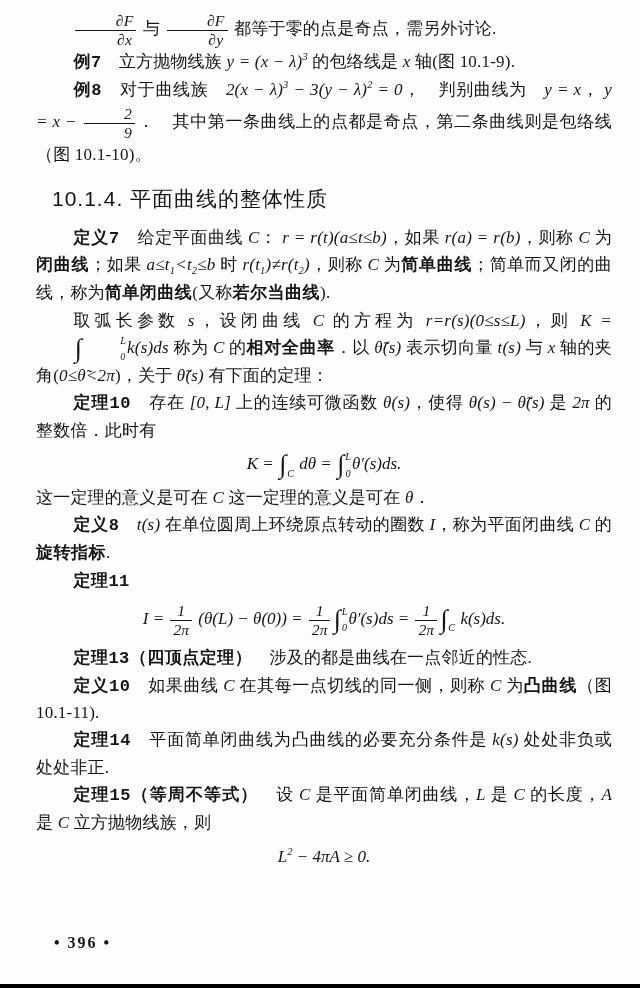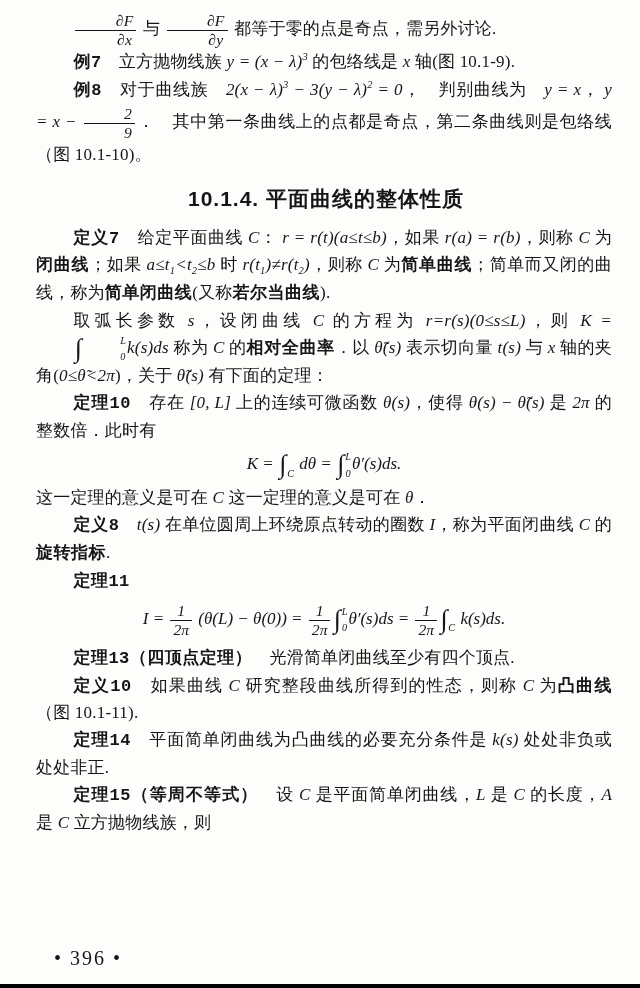--- a/index.html
+++ b/index.html
@@ -19,25 +19,24 @@
   }
   .para{
     margin:0;
     line-height:1.58;
     text-align:justify;
     letter-spacing:0.2px;
   }
   .indent{text-indent:2.2em;}
   .section{
     font-family:"Liberation Sans","DejaVu Sans",sans-serif;
-    font-weight:bold;
+    font-weight:normal;
     font-size:21px;
-    margin:16px 0 12px 4px;
+    margin:16px 0 12px 16px;
     letter-spacing:1px;
-    text-align:center;
   }
   .formula{
     margin:6px 0;
     line-height:1.7;
     text-align:center;
   }
   .bold{
     font-weight:bold;
     font-family:Liberation Mono, monospace;
     letter-spacing:0.5px;
@@ -74,23 +73,23 @@
     line-height:1;
     height:2.6em;
     font-style:italic;
     padding-left:1px;
   }
   .isup{display:block;}
   .isub{display:block;}
   .page-number{
     position:absolute;
     left:54px;
-    bottom:18px;
-    font-weight:normal;
-    font-size:20px;
+    bottom:36px;
+    font-weight:bold;
+    font-size:16px;
     letter-spacing:2px;
   }
   .bottom-edge{
     position:absolute;
     left:0;right:0;bottom:0;
     height:4px;
     background:#000;
   }
 </style>
 </head>
@@ -133,20 +132,21 @@
             <span class="isup">L</span>
             <span class="isub">0</span>
           </span>
         </span><span class="m">θ′(s)ds = </span><span class="frac"><span class="fn">1</span><span class="fd">2π</span></span><span class="intg">
           <span class="isym">∫</span>
           <span class="ilims">
             <span class="isup"></span>
             <span class="isub">C</span>
           </span>
         </span><span class="m"> k(s)ds.</span></p>
-      <p class="para indent"><span class="bold">定理13（四顶点定理）</span><span>　光滑简单闭曲线至少有四个顶点.</span></p>
-      <p class="para indent"><span class="bold">定义10</span><span>　如果曲线 </span><span class="m">C</span><span> 研究整段曲线所得到的性态，则称 </span><span class="m">C</span><span> 为</span><span class="bold">凸曲线</span><span>（图 10.1-11).</span></p>
+      <p class="para indent"><span class="bold">定理13（四顶点定理）</span><span>　涉及的都是曲线在一点邻近的性态.</span></p>
+      <p class="para indent"><span class="bold">定义10</span><span>　如果曲线 </span><span class="m">C</span><span> 在其每一点切线的同一侧，则称 </span><span class="m">C</span><span> 为</span><span class="bold">凸曲线</span><span>（图 10.1-11).</span></p>
       <p class="para indent"><span class="bold">定理14</span><span>　平面简单闭曲线为凸曲线的必要充分条件是 </span><span class="m">k(s)</span><span> 处处非负或处处非正.</span></p>
       <p class="para indent"><span class="bold">定理15（等周不等式）</span><span>　设 </span><span class="m">C</span><span> 是平面简单闭曲线，</span><span class="m">L</span><span> 是 </span><span class="m">C</span><span> 的长度，</span><span class="m">A</span><span> 是 </span><span class="m">C</span><span> 立方抛物线族，则</span></p>
+      <p class="formula"><span class="m">L</span><sup class="m">2</sup><span class="m"> − 4πA ≥ 0.</span></p>
     </div>
   <div class="page-number">• 396 •</div>
   <div class="bottom-edge"></div>
 </div>
 
 </body></html>

